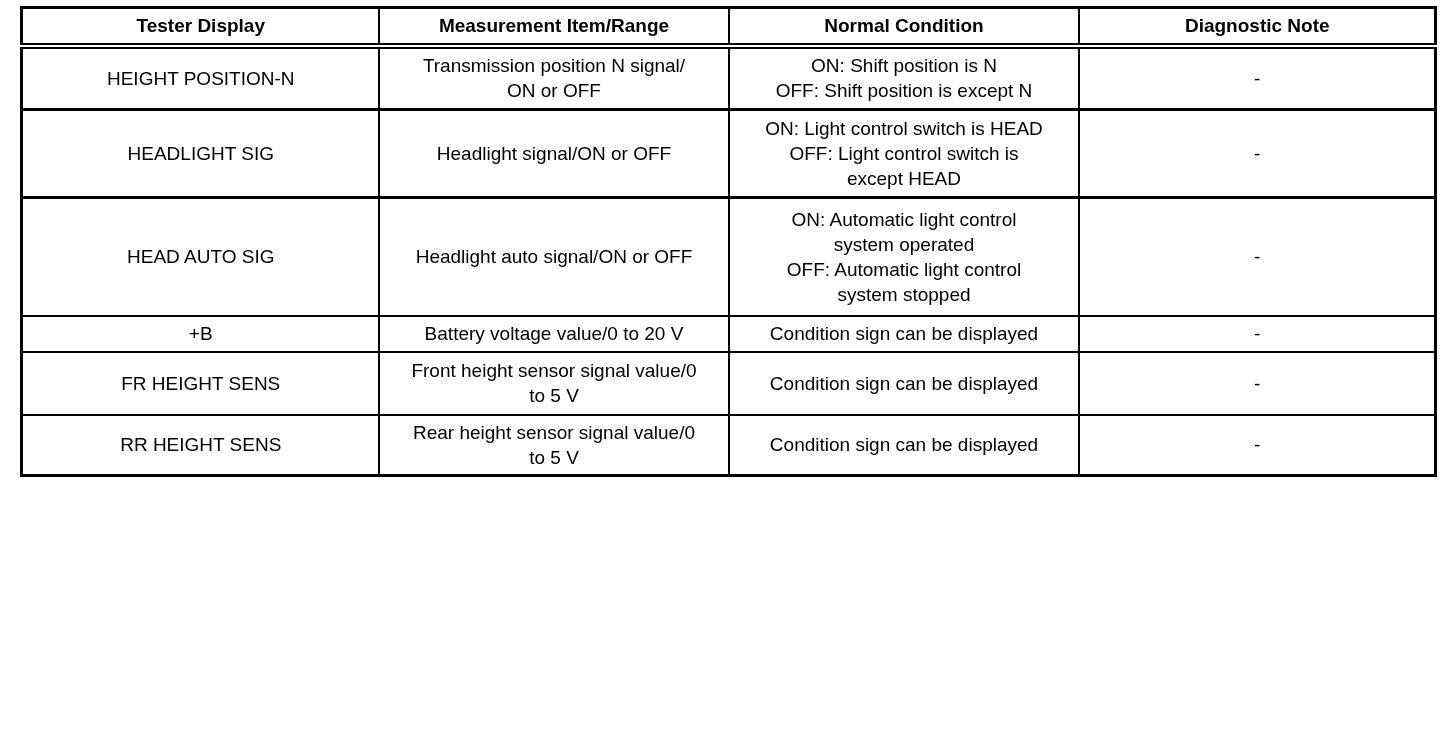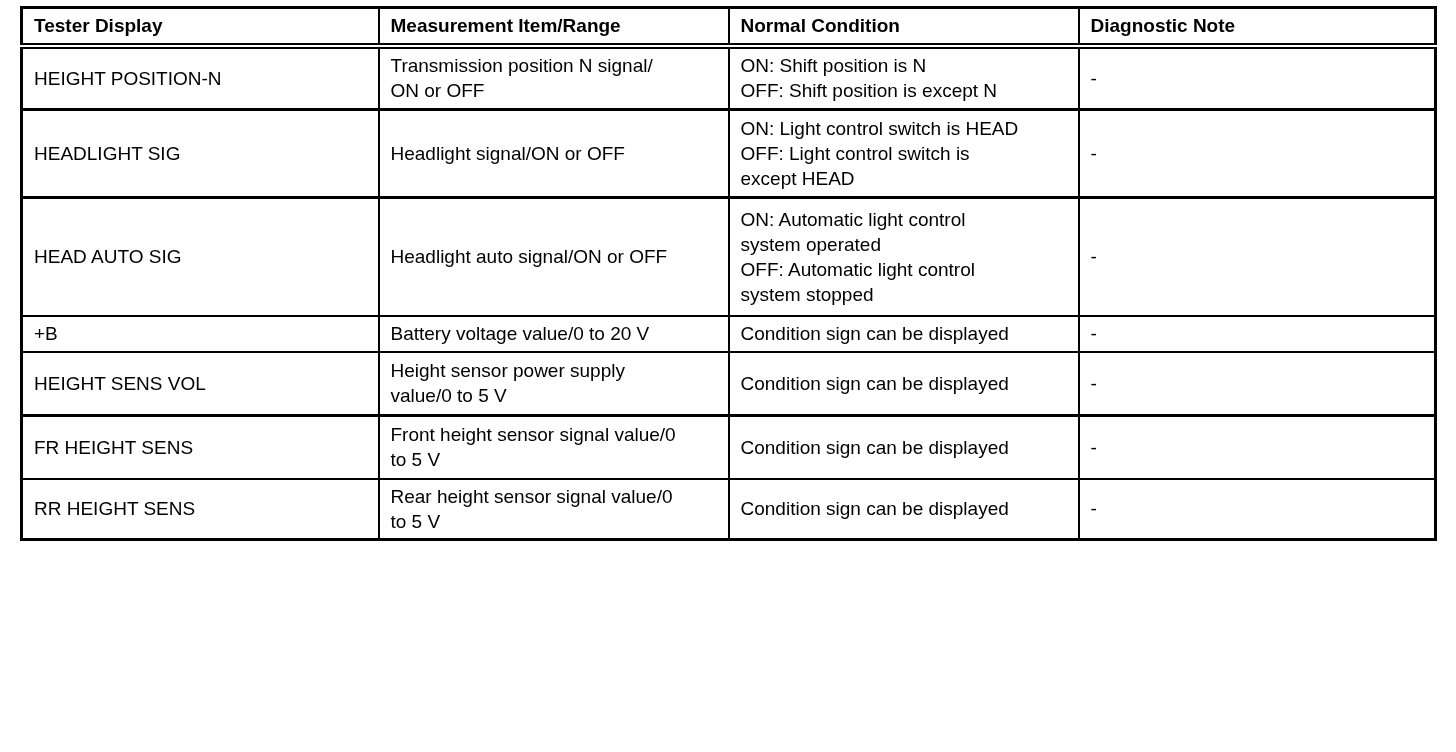--- a/index.html
+++ b/index.html
@@ -28,21 +28,21 @@
     width: 1414px;
     border: 3px solid #000;
   }
   col.c1 { width: 357px; }
   col.c2 { width: 350px; }
   col.c3 { width: 350px; }
   col.c4 { width: 357px; }
   th, td {
     border: 2px solid #000;
     font-size: 19px;
-    text-align: left;
+    text-align: center;
     vertical-align: middle;
     padding: 4px 10px 4px 11px;
     white-space: pre-line;
     overflow: hidden;
   }
   thead tr { height: 38px; }
   th {
     font-weight: 700;
     border-bottom: 6px double #000;
     padding-top: 5px; padding-bottom: 5px;
@@ -106,27 +106,20 @@
 OFF: Automatic light control
 system stopped</td>
         <td>-</td>
       </tr>
       <tr class="r6">
         <td>+B</td>
         <td>Battery voltage value/0 to 20 V</td>
         <td>Condition sign can be displayed</td>
         <td>-</td>
       </tr>
-      <tr class="r7 group-end">
-        <td>HEIGHT SENS VOL</td>
-        <td>Height sensor power supply
-value/0 to 5 V</td>
-        <td>Condition sign can be displayed</td>
-        <td>-</td>
-      </tr>
       <tr class="r8">
         <td>FR HEIGHT SENS</td>
         <td>Front height sensor signal value/0
 to 5 V</td>
         <td>Condition sign can be displayed</td>
         <td>-</td>
       </tr>
       <tr class="r9">
         <td>RR HEIGHT SENS</td>
         <td>Rear height sensor signal value/0

